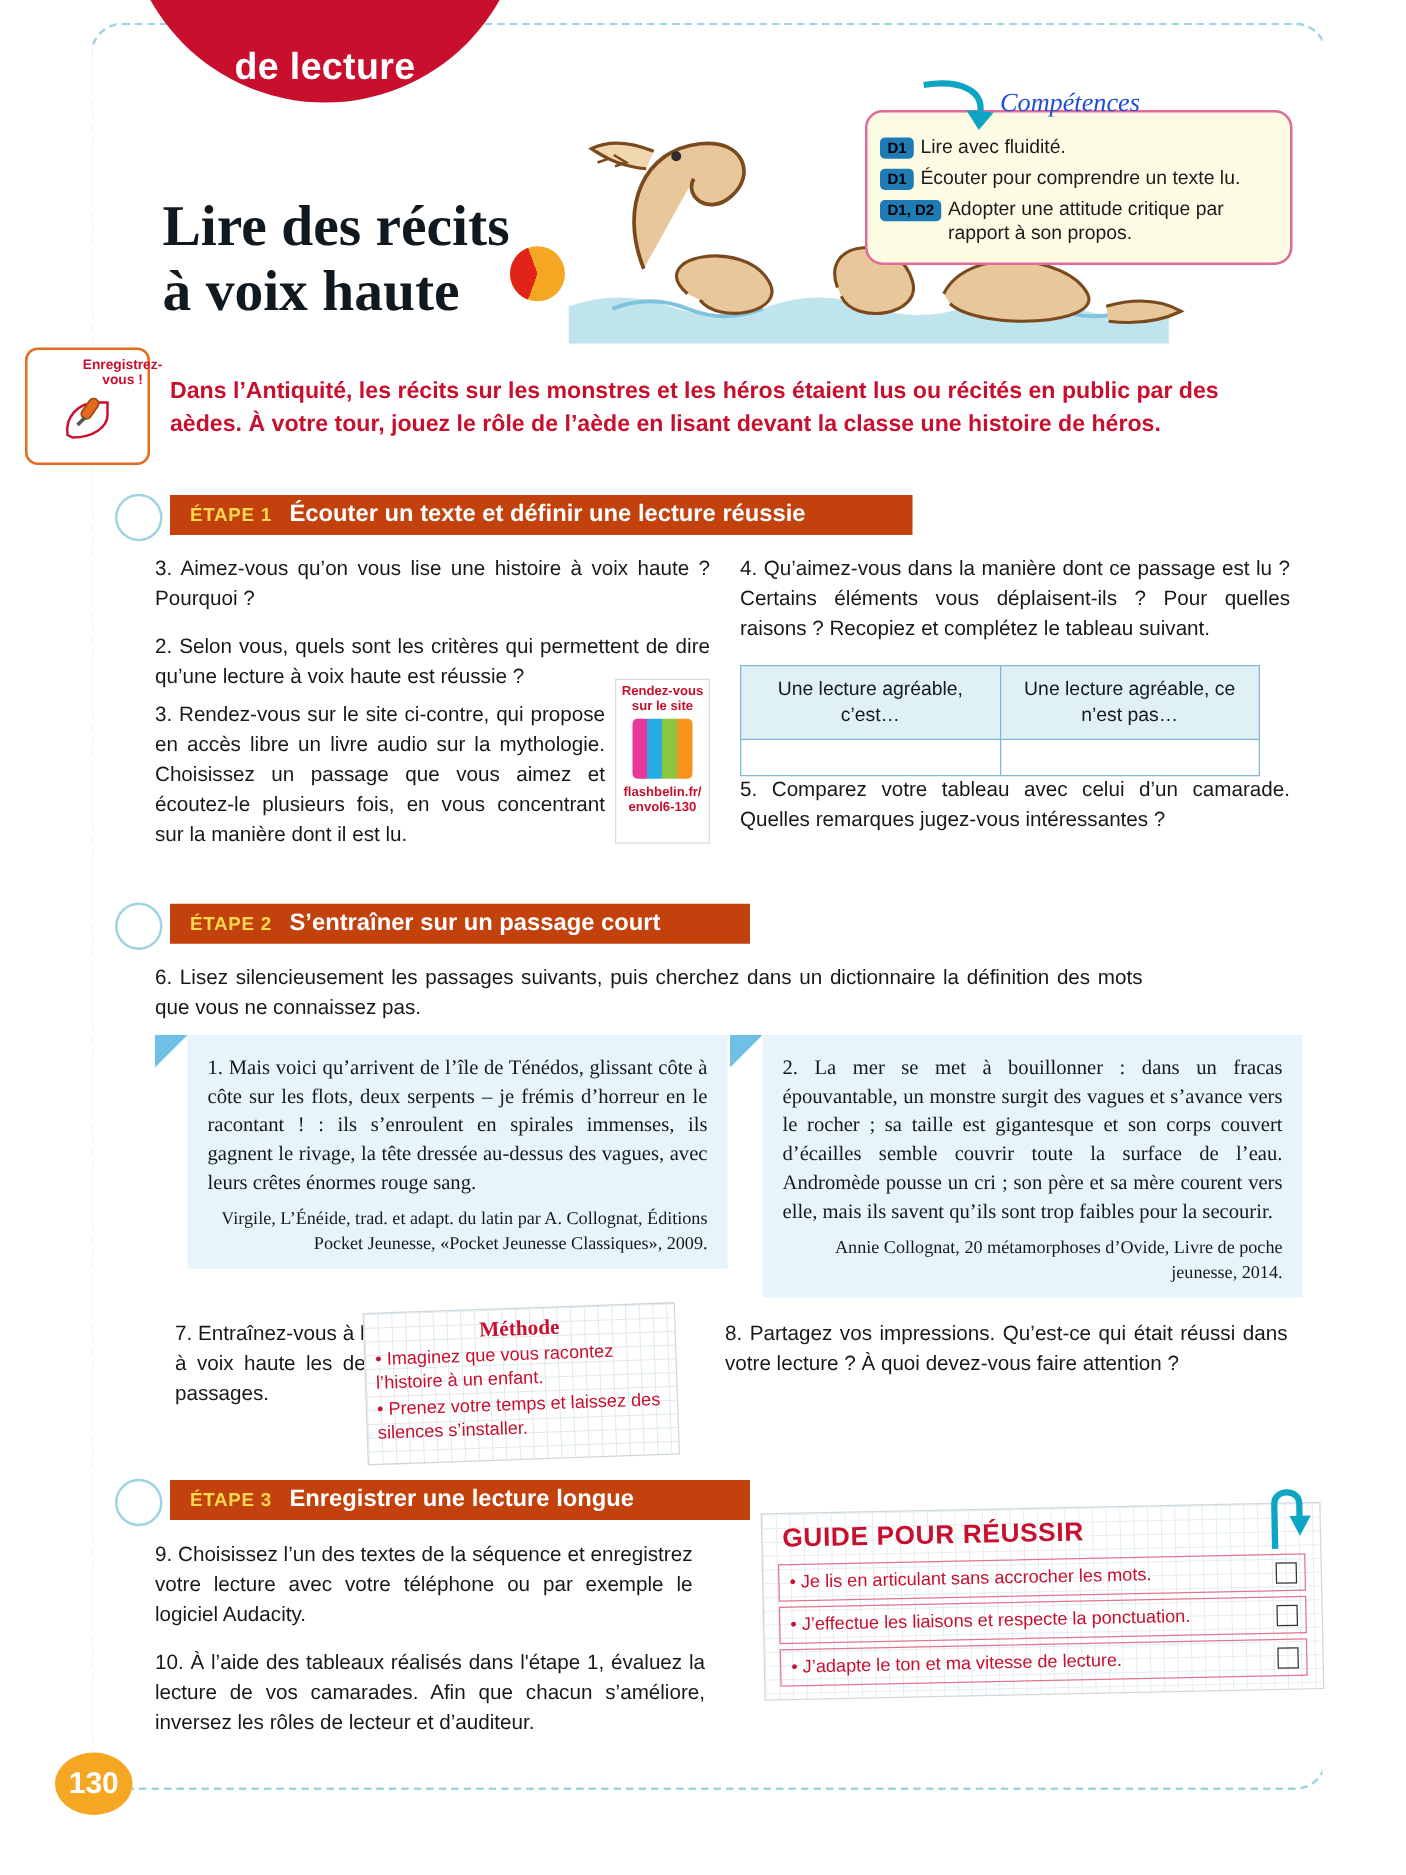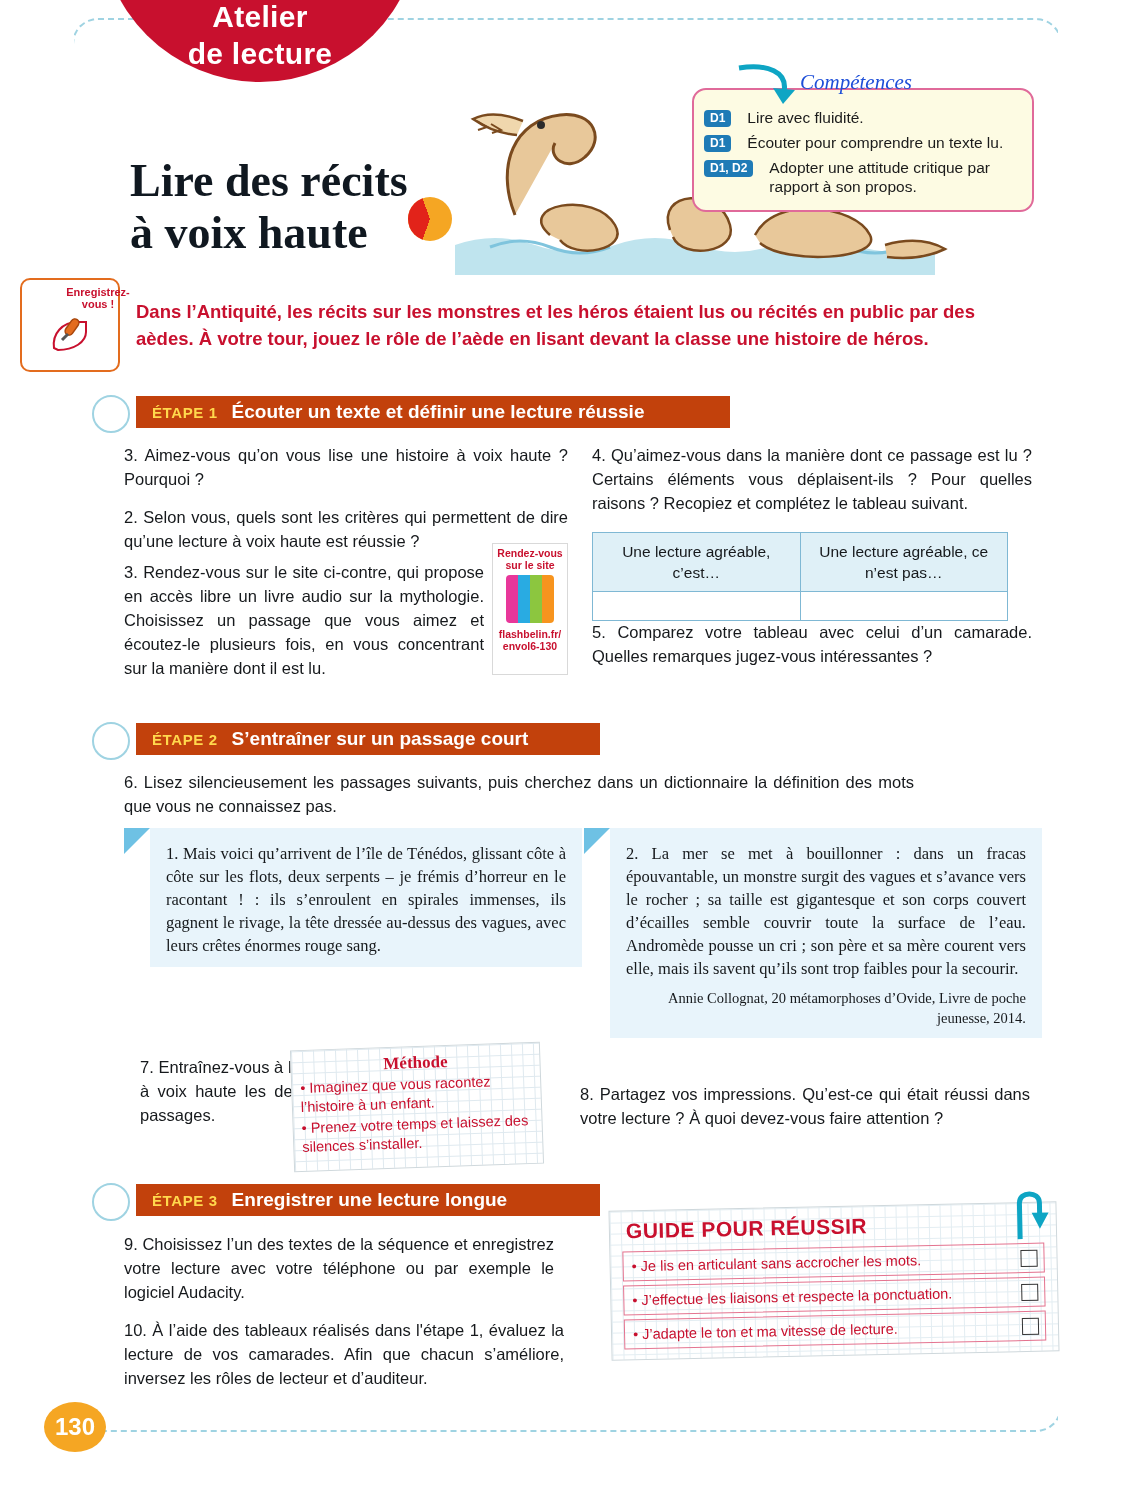--- a/index.html
+++ b/index.html
@@ -50,22 +50,22 @@
     background:#fdfbe3;border:2px solid #e06a9a;border-radius:14px;
   }
   .comp-title{
     position:absolute;left:800px;top:70px;color:#1d4ed8;
     font-size:21px;font-style:italic;font-family:"Liberation Serif",serif;
   }
   .comp-arrow{position:absolute;left:735px;top:62px;}
   .comp-list{position:absolute;left:704px;top:108px;width:316px;}
   .comp-row{display:flex;align-items:flex-start;margin-bottom:6px;font-size:15.5px;color:#1b1b1b;}
   .comp-tag{
-    background:#1f7bb6;color:#ffffff;font-size:12px;font-weight:bold;border-radius:4px;
-    padding:2px 6px;margin-right:16px;white-space:nowrap;line-height:13px;margin-top:2px;
+    background:#1f7bb6;color:#000000;font-size:12px;font-weight:bold;border-radius:4px;
+    padding:2px 6px;margin-right:5px;white-space:nowrap;line-height:13px;margin-top:2px;
   }
   .comp-txt{line-height:19px;}
 
   
   .serpent{position:absolute;left:455px;top:95px;width:540px;height:180px;}
 
   
   .rec-badge{
     position:absolute;left:20px;top:278px;width:96px;height:90px;background:#fff;
     border:2px solid #e36c1e;border-radius:10px;
@@ -159,21 +159,20 @@
 </style>
 </head>
 <body>
 
 <div class="teal-band"></div>
 <div class="page-card"></div>
 <div class="left-white"></div>
 <div class="right-white"></div>
 
 <div class="red-disc">
-  <div class="t1">Atelier</div>
   <div class="t2">de lecture</div>
 </div>
 
 <div class="title">
   <span>Lire des récits</span><br>
   <span>à voix haute</span>
 </div>
 <div class="speech-bubble"></div>
 
 <svg class="serpent" viewBox="0 0 540 180">
@@ -268,37 +267,38 @@
 <div class="etape" style="left:136px;top:723px;width:430px;">
   <span class="num">ÉTAPE 2</span>
   <span class="lbl">S’entraîner sur un passage court</span>
 </div>
 
 <div class="q" style="left:124px;top:770px;width:790px;">6. Lisez silencieusement les passages suivants, puis cherchez dans un dictionnaire la définition des mots que vous ne connaissez pas.</div>
 
 <div class="pass-tri" style="left:124px;top:828px;"></div>
 <div class="passage" style="left:150px;top:828px;width:400px;">
   <span>1. Mais voici qu’arrivent de l’île de Ténédos, glissant côte à côte sur les flots, deux serpents – je frémis d’horreur en le racontant ! : ils s’enroulent en spirales immenses, ils gagnent le rivage, la tête dressée au-dessus des vagues, avec leurs crêtes énormes rouge sang.</span>
+  <span class="src">Virgile, L’Énéide, trad. et adapt. du latin par A. Collognat, Éditions Pocket Jeunesse, «Pocket Jeunesse Classiques», 2009.</span>
 </div>
 
 <div class="pass-tri" style="left:584px;top:828px;"></div>
 <div class="passage" style="left:610px;top:828px;width:400px;">
   <span>2. La mer se met à bouillonner : dans un fracas épouvantable, un monstre surgit des vagues et s’avance vers le rocher ; sa taille est gigantesque et son corps couvert d’écailles semble couvrir toute la surface de l’eau. Andromède pousse un cri ; son père et sa mère courent vers elle, mais ils savent qu’ils sont trop faibles pour la secourir.</span>
   <span class="src">Annie Collognat, 20 métamorphoses d’Ovide, Livre de poche jeunesse, 2014.</span>
 </div>
 
 <div class="q" style="left:140px;top:1055px;width:170px;">7. Entraînez-vous à lire à voix haute les deux passages.</div>
 
 <div class="methode">
   <div class="h">Méthode</div>
   <div class="li">• Imaginez que vous racontez l’histoire à un enfant.</div>
   <div class="li">• Prenez votre temps et laissez des silences s’installer.</div>
 </div>
 
-<div class="q" style="left:580px;top:1082px;width:450px;">8. Partagez vos impressions. Qu’est-ce qui était réussi dans votre lecture ? À quoi devez-vous faire attention ?</div>
+<div class="q" style="left:580px;top:1055px;width:450px;">8. Partagez vos impressions. Qu’est-ce qui était réussi dans votre lecture ? À quoi devez-vous faire attention ?</div>
 
 <div class="bullet" style="left:92px;top:1183px;"></div>
 <div class="etape" style="left:136px;top:1184px;width:430px;">
   <span class="num">ÉTAPE 3</span>
   <span class="lbl">Enregistrer une lecture longue</span>
 </div>
 
 <div class="q" style="left:124px;top:1232px;width:430px;">9. Choisissez l’un des textes de la séquence et enregistrez votre lecture avec votre téléphone ou par exemple le logiciel Audacity.</div>
 <div class="q" style="left:124px;top:1318px;width:440px;">10. À l’aide des tableaux réalisés dans l'étape 1, évaluez la lecture de vos camarades. Afin que chacun s’améliore, inversez les rôles de lecteur et d’auditeur.</div>
 

